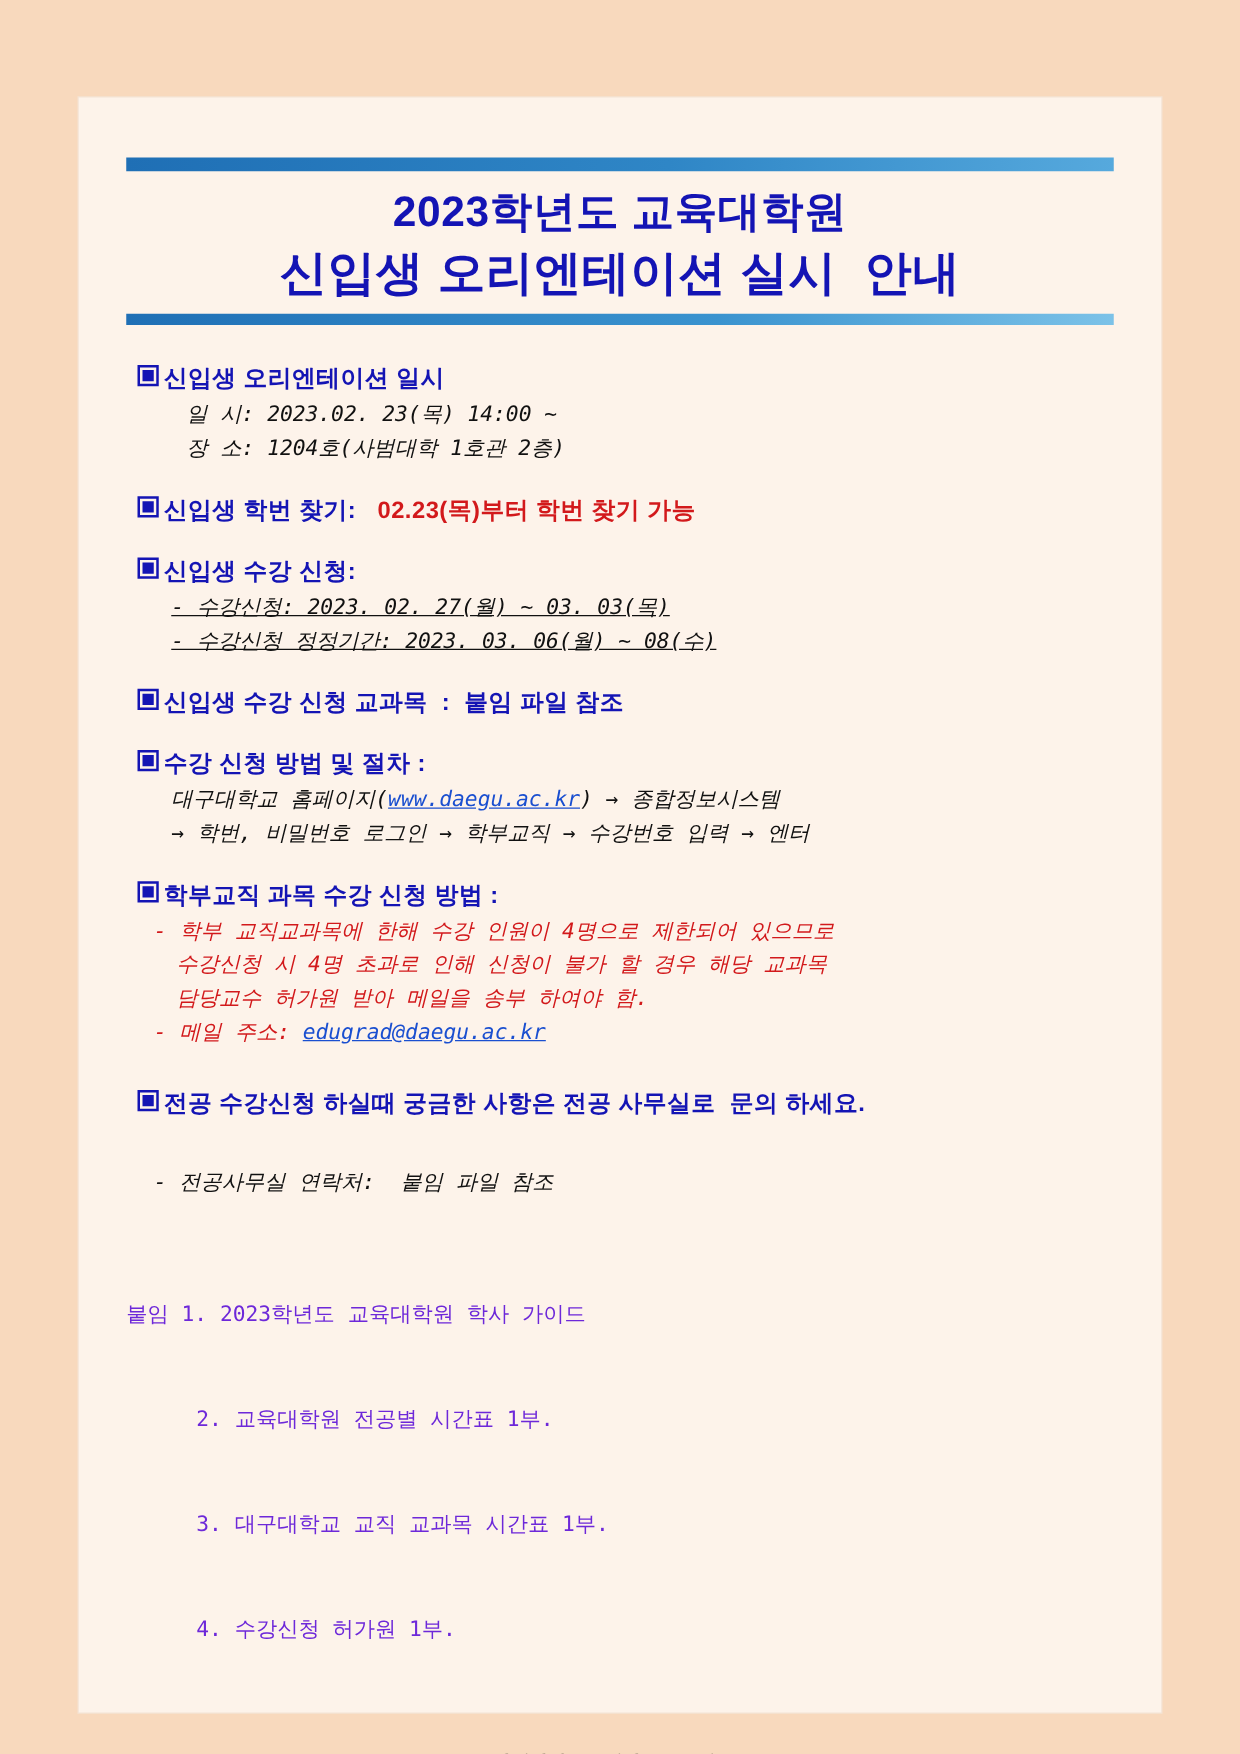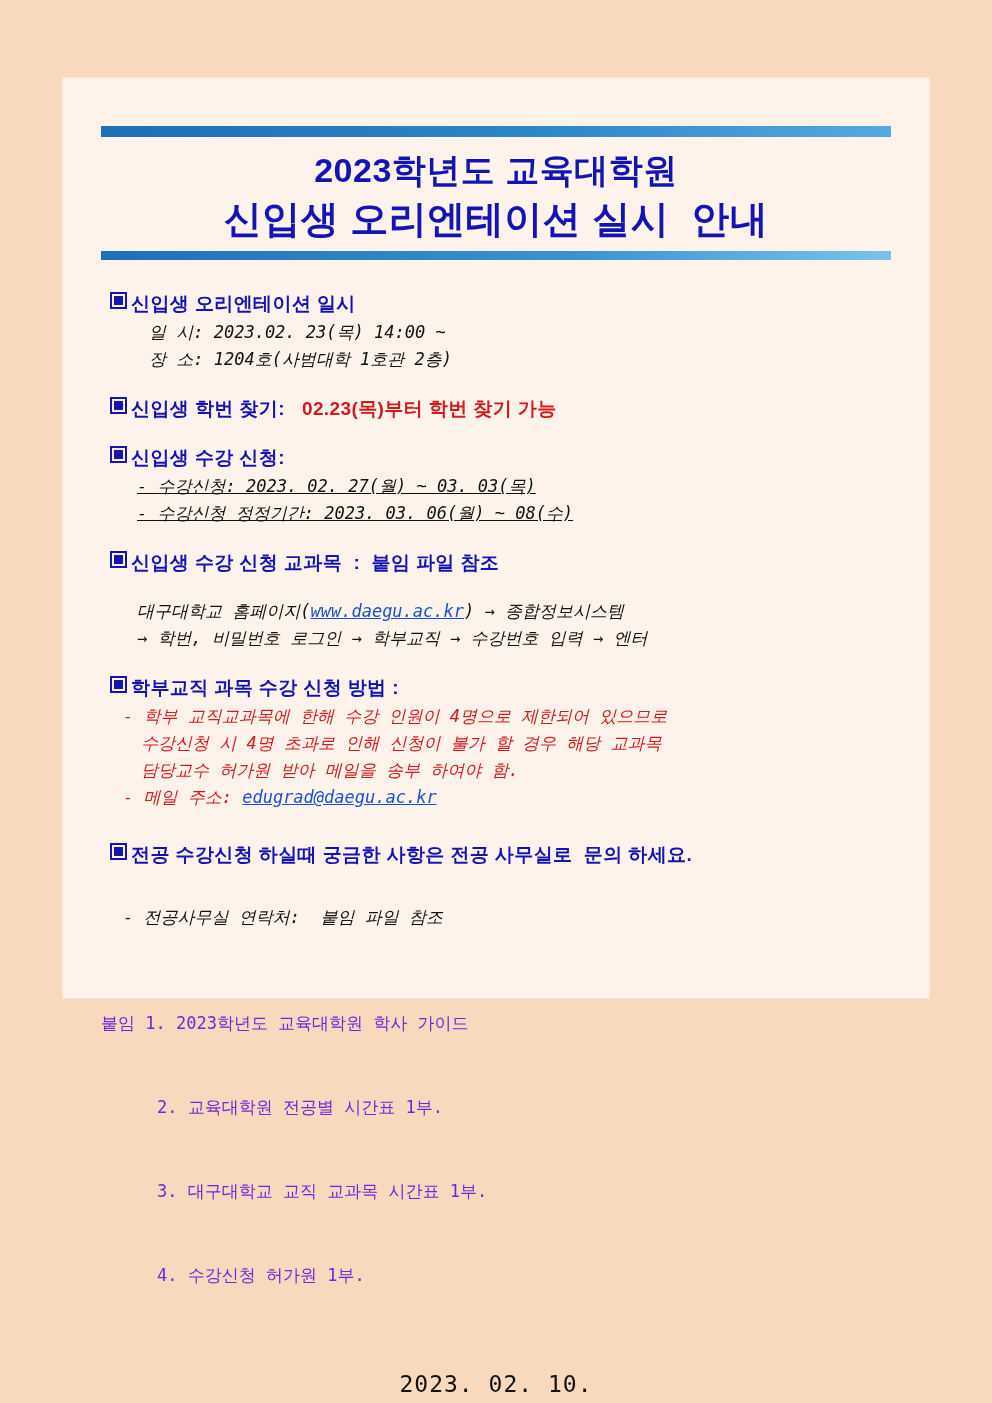--- a/index.html
+++ b/index.html
@@ -11,21 +11,21 @@
     height: 1403px;
     background: #f8d9bd;
     font-family: "DejaVu Sans", sans-serif;
     overflow: hidden;
   }
   .page {
     position: absolute;
     left: 63px;
     top: 78px;
     width: 866px;
-    height: 920px;
+    height: 1292px;
     background: #fdf3ea;
     box-shadow: 0 0 0 1px #f3e3d4;
   }
   .inner {
     position: absolute;
     left: 0;
     top: 0;
     right: 0;
     bottom: 0;
     padding: 0 38px;
@@ -211,20 +211,24 @@
       <div class="block">
         <div class="hrow">
           <span class="bullet"><span class="bullet-sq"></span></span>
           <span class="htext">신입생 수강 신청 교과목  :  붙임 파일 참조</span>
         </div>
       </div>
 
       <div class="gap-sm"></div>
 
       <div class="block">
+        <div class="hrow">
+          <span class="bullet"><span class="bullet-sq"></span></span>
+          <span class="htext">수강 신청 방법 및 절차 :</span>
+        </div>
         <div class="sub indent-dash">대구대학교 홈페이지(<span class="link">www.daegu.ac.kr</span>) → 종합정보시스템</div>
         <div class="sub indent-dash">→ 학번, 비밀번호 로그인 → 학부교직 → 수강번호 입력 → 엔터</div>
       </div>
 
       <div class="gap-sm"></div>
 
       <div class="block">
         <div class="hrow">
           <span class="bullet"><span class="bullet-sq"></span></span>
           <span class="htext">학부교직 과목 수강 신청 방법 :</span>

